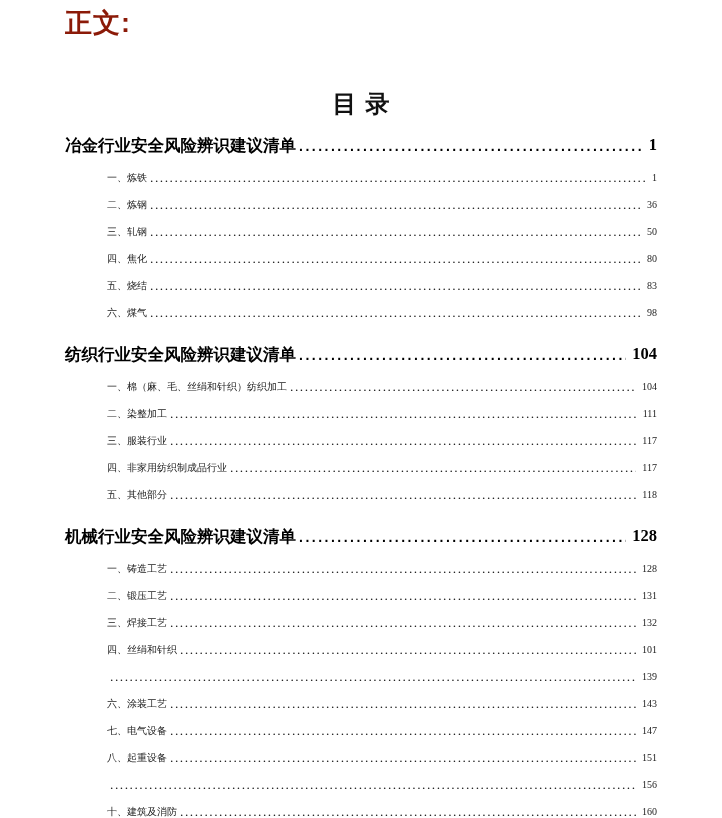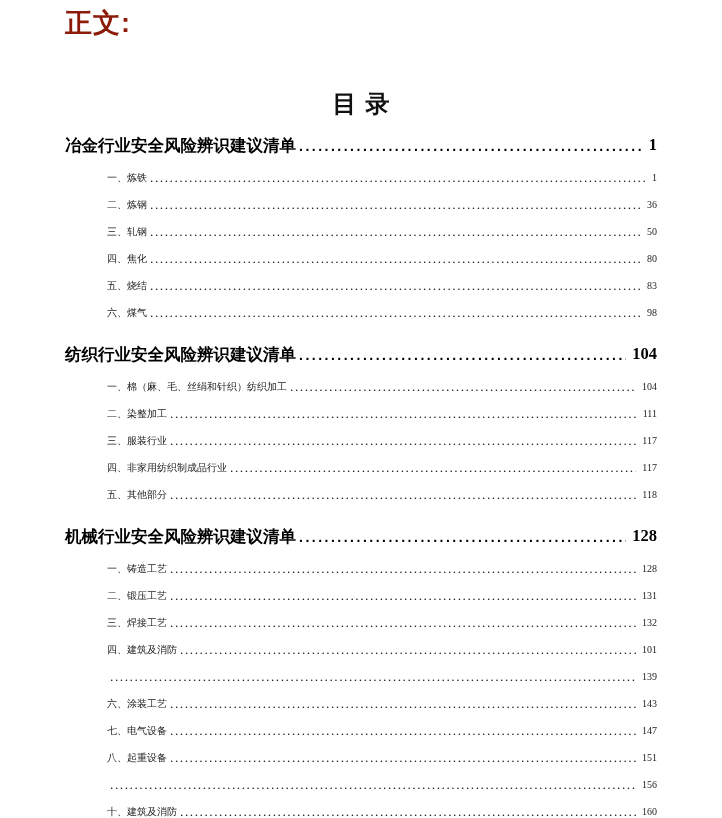--- a/index.html
+++ b/index.html
@@ -169,21 +169,21 @@
         <span class="entry-title">二、锻压工艺</span>
         <span class="leader"></span>
         <span class="pg">131</span>
       </div>
       <div class="toc-row toc-item">
         <span class="entry-title">三、焊接工艺</span>
         <span class="leader"></span>
         <span class="pg">132</span>
       </div>
       <div class="toc-row toc-item">
-        <span class="entry-title">四、建筑及消防</span>
+        <span class="entry-title">四、丝绢和针织</span>
         <span class="leader"></span>
         <span class="pg">101</span>
       </div>
       <div class="toc-row toc-item">
         <span class="leader"></span>
         <span class="pg">139</span>
       </div>
       <div class="toc-row toc-item">
         <span class="entry-title">六、涂装工艺</span>
         <span class="leader"></span>

